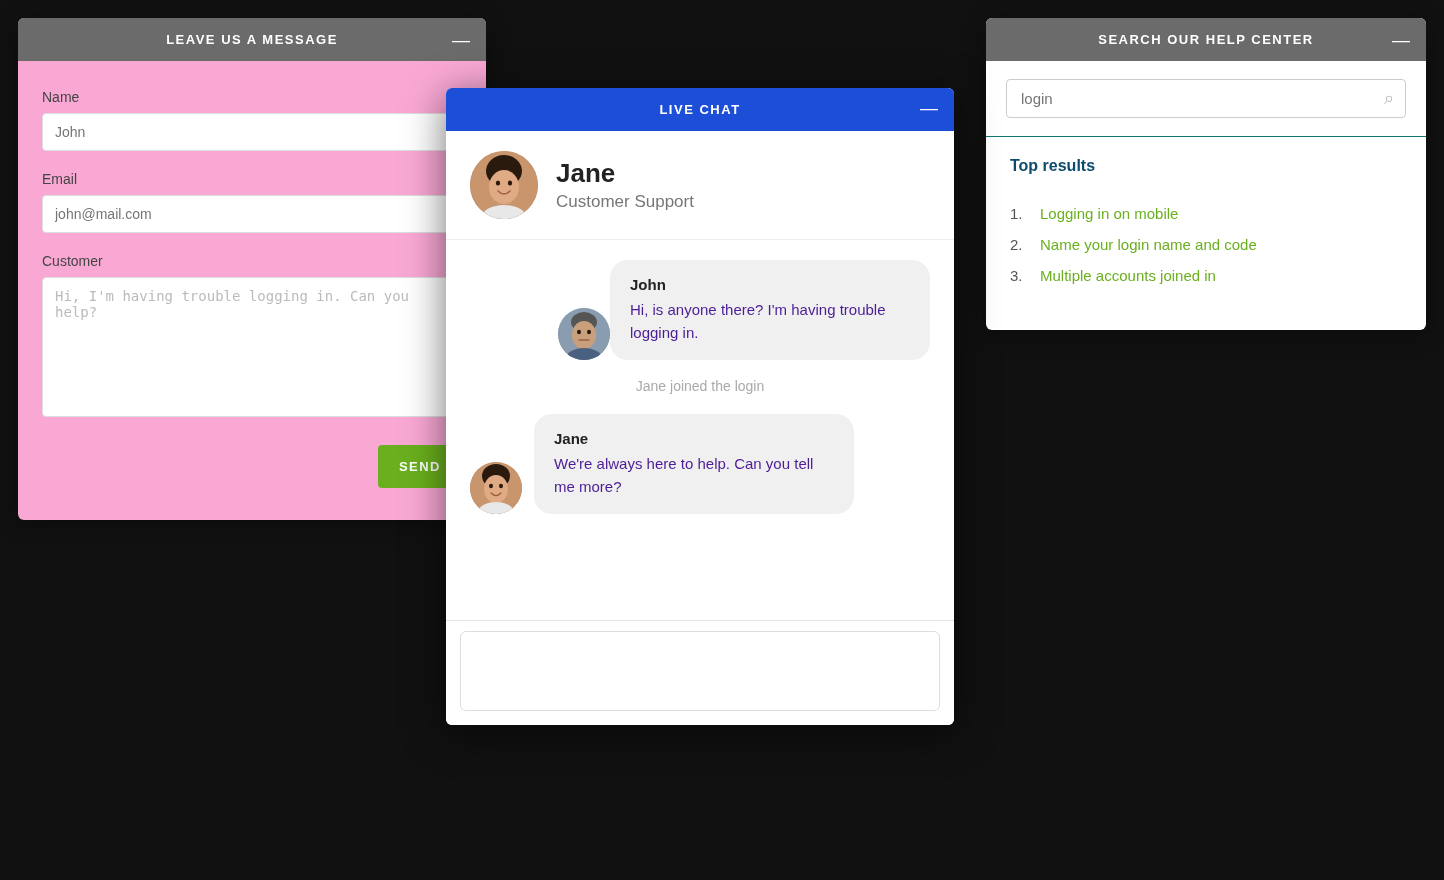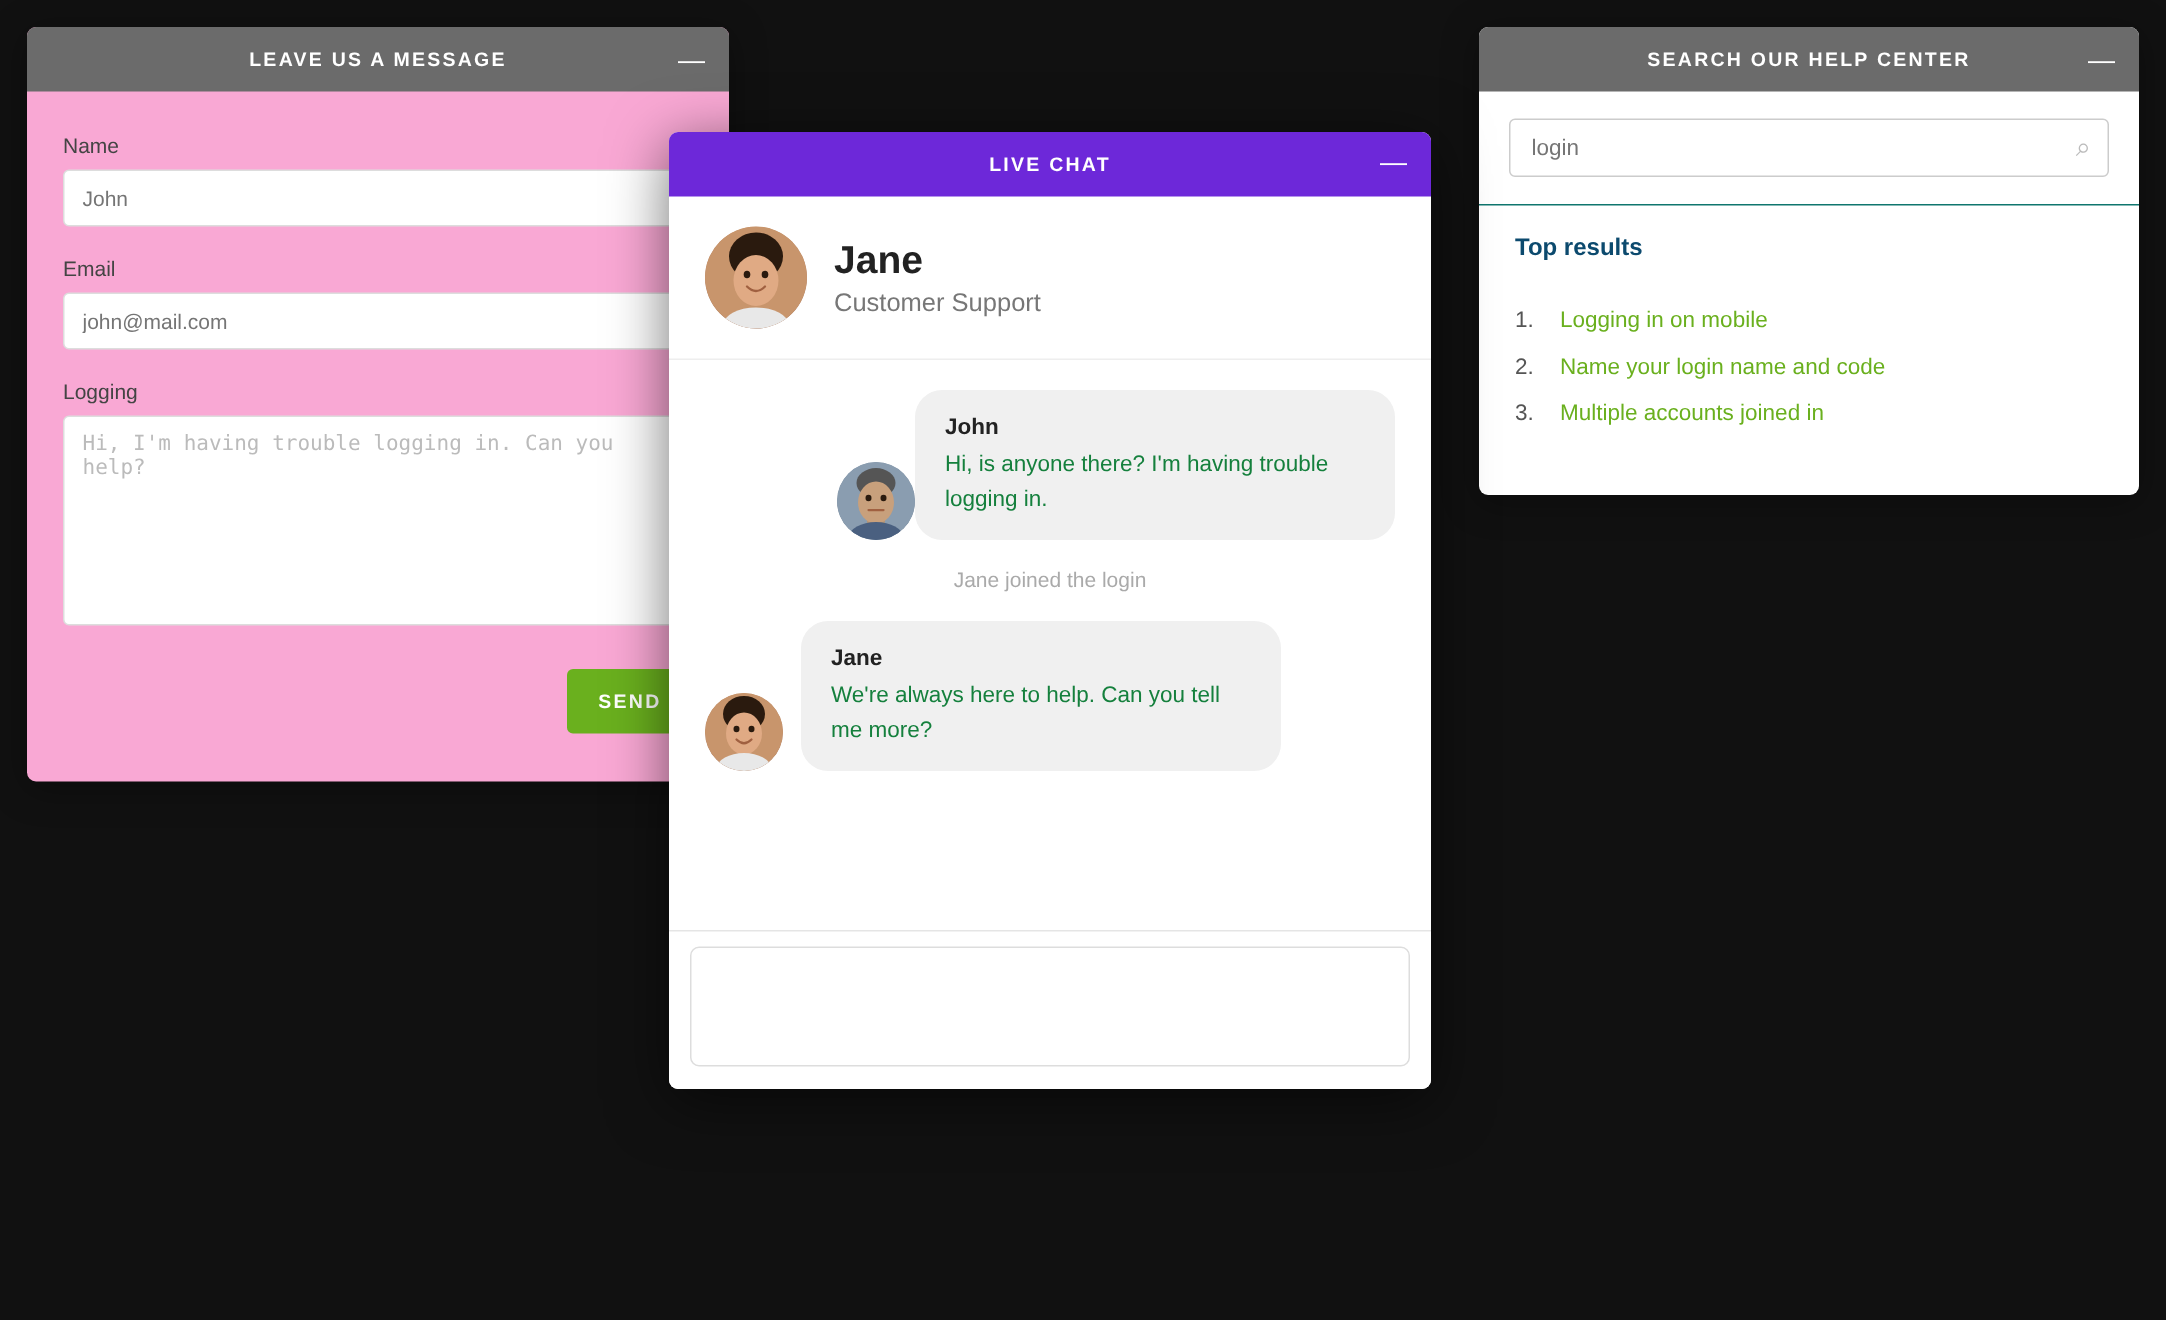--- a/index.html
+++ b/index.html
@@ -112,21 +112,21 @@
       left: 446px;
       width: 508px;
       background: #fff;
       border-radius: 6px;
       overflow: hidden;
       box-shadow: 0 8px 40px rgba(0,0,0,0.55);
       z-index: 10;
     }
 
     .panel-center .panel-header {
-      background: #6d28d9;
+      background: #1d4ed8;
       align-items: flex-end;
     }
 
     .agent-info {
       display: flex;
       align-items: center;
       padding: 20px 24px;
       border-bottom: 1px solid #eee;
     }
 
@@ -185,21 +185,21 @@
 
     .chat-bubble .bubble-name {
       font-weight: 700;
       font-size: 15px;
       color: #222;
       margin-bottom: 6px;
     }
 
     .chat-bubble .bubble-text {
       font-size: 15px;
-      color: #15803d;
+      color: #4c1d95;
       line-height: 1.5;
     }
 
     .chat-avatar {
       width: 52px;
       height: 52px;
       border-radius: 50%;
       overflow: hidden;
       flex-shrink: 0;
       background: #9ab0c0;
@@ -335,21 +335,21 @@
   <div class="panel-body">
     <div class="form-group">
       <label class="form-label">Name</label>
       <input class="form-input" type="text" placeholder="John" style="">
     </div>
     <div class="form-group">
       <label class="form-label">Email</label>
       <input class="form-input" type="text" placeholder="john@mail.com" style="">
     </div>
     <div class="form-group">
-      <label class="form-label">Logging</label>
+      <label class="form-label">Customer</label>
       <textarea class="form-textarea" style="">Hi, I'm having trouble logging in. Can you help?</textarea>
     </div>
     <button class="send-btn">SEND</button>
   </div>
 </div>
 
 <div class="panel-center">
   <div class="panel-header">
     <span>LIVE CHAT</span>
     <button class="minimize-btn">—</button>

